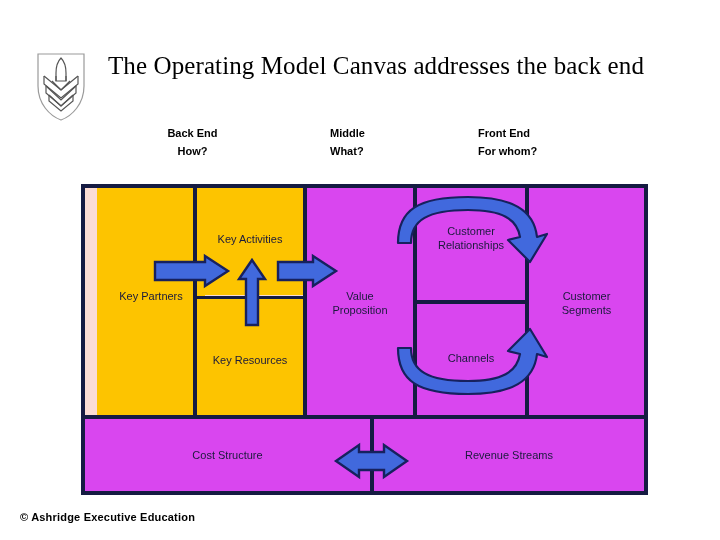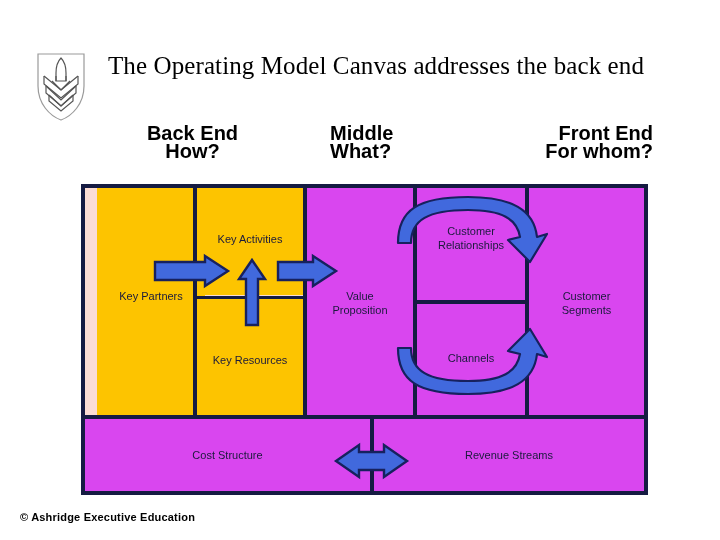--- a/index.html
+++ b/index.html
@@ -36,29 +36,29 @@
     line-height: 31px;
     color: #000000;
     font-weight: normal;
     letter-spacing: .1px;
   }
 
   
   .col-caption {
     position: absolute;
     font-family: "Liberation Sans", sans-serif;
-    font-size: 20px;
+    font-size: 11px;
     font-weight: bold;
     color: #000000;
     line-height: 18px;
     white-space: pre-line;
   }
   #caption-back  { left: 120px; top: 124px; width: 145px; text-align: center; }
   #caption-mid   { left: 330px; top: 124px; width: 150px; text-align: left; }
-  #caption-front { left: 478px; top: 124px; width: 175px; text-align: right; }
+  #caption-front { left: 478px; top: 124px; width: 175px; text-align: left; }
 
   
   #canvas-grid {
     position: absolute;
     left: 81px; top: 184px;
     width: 567px; height: 311px;
     border: 4px solid #151b42;
     box-sizing: border-box;
     background: #fbdcd4;
   }

